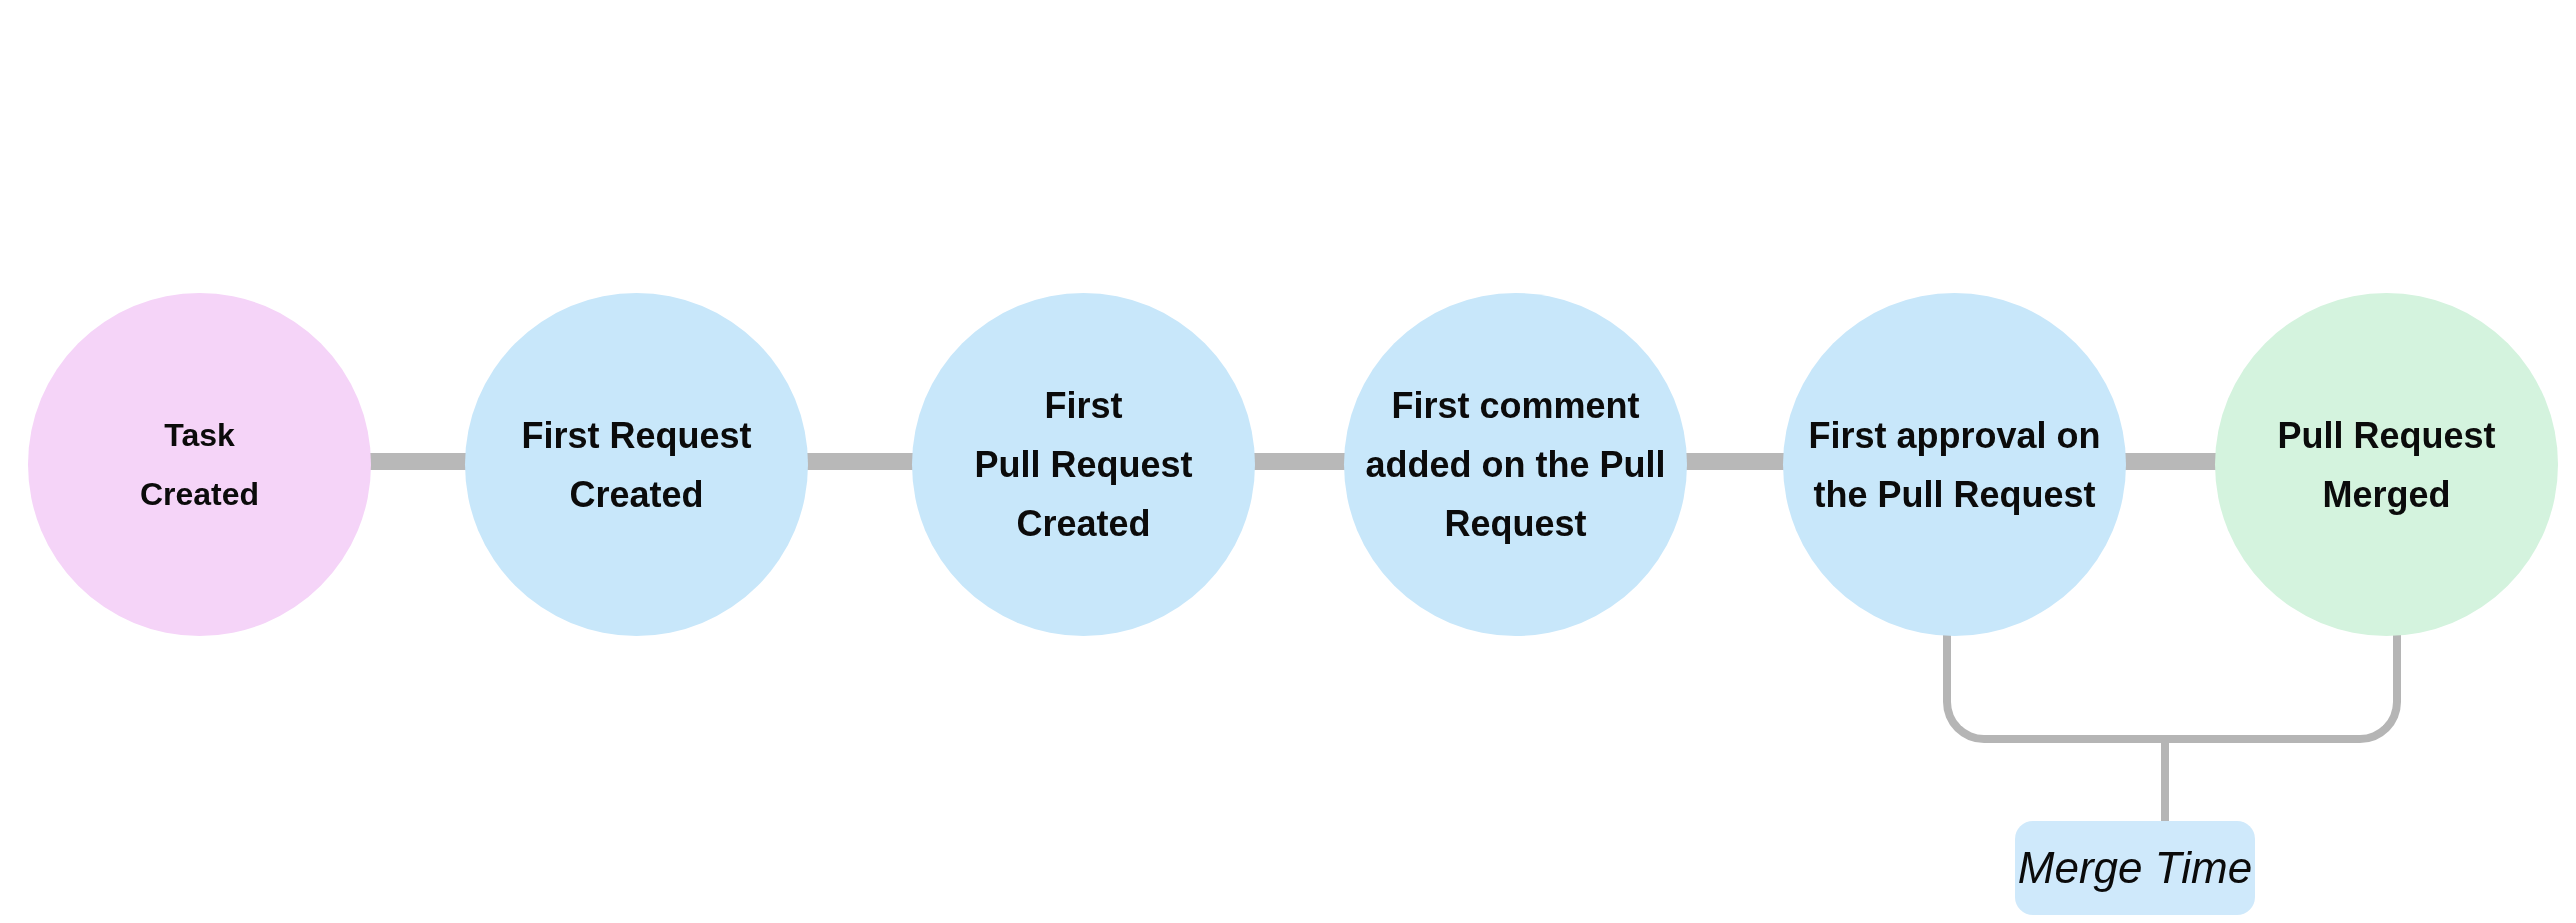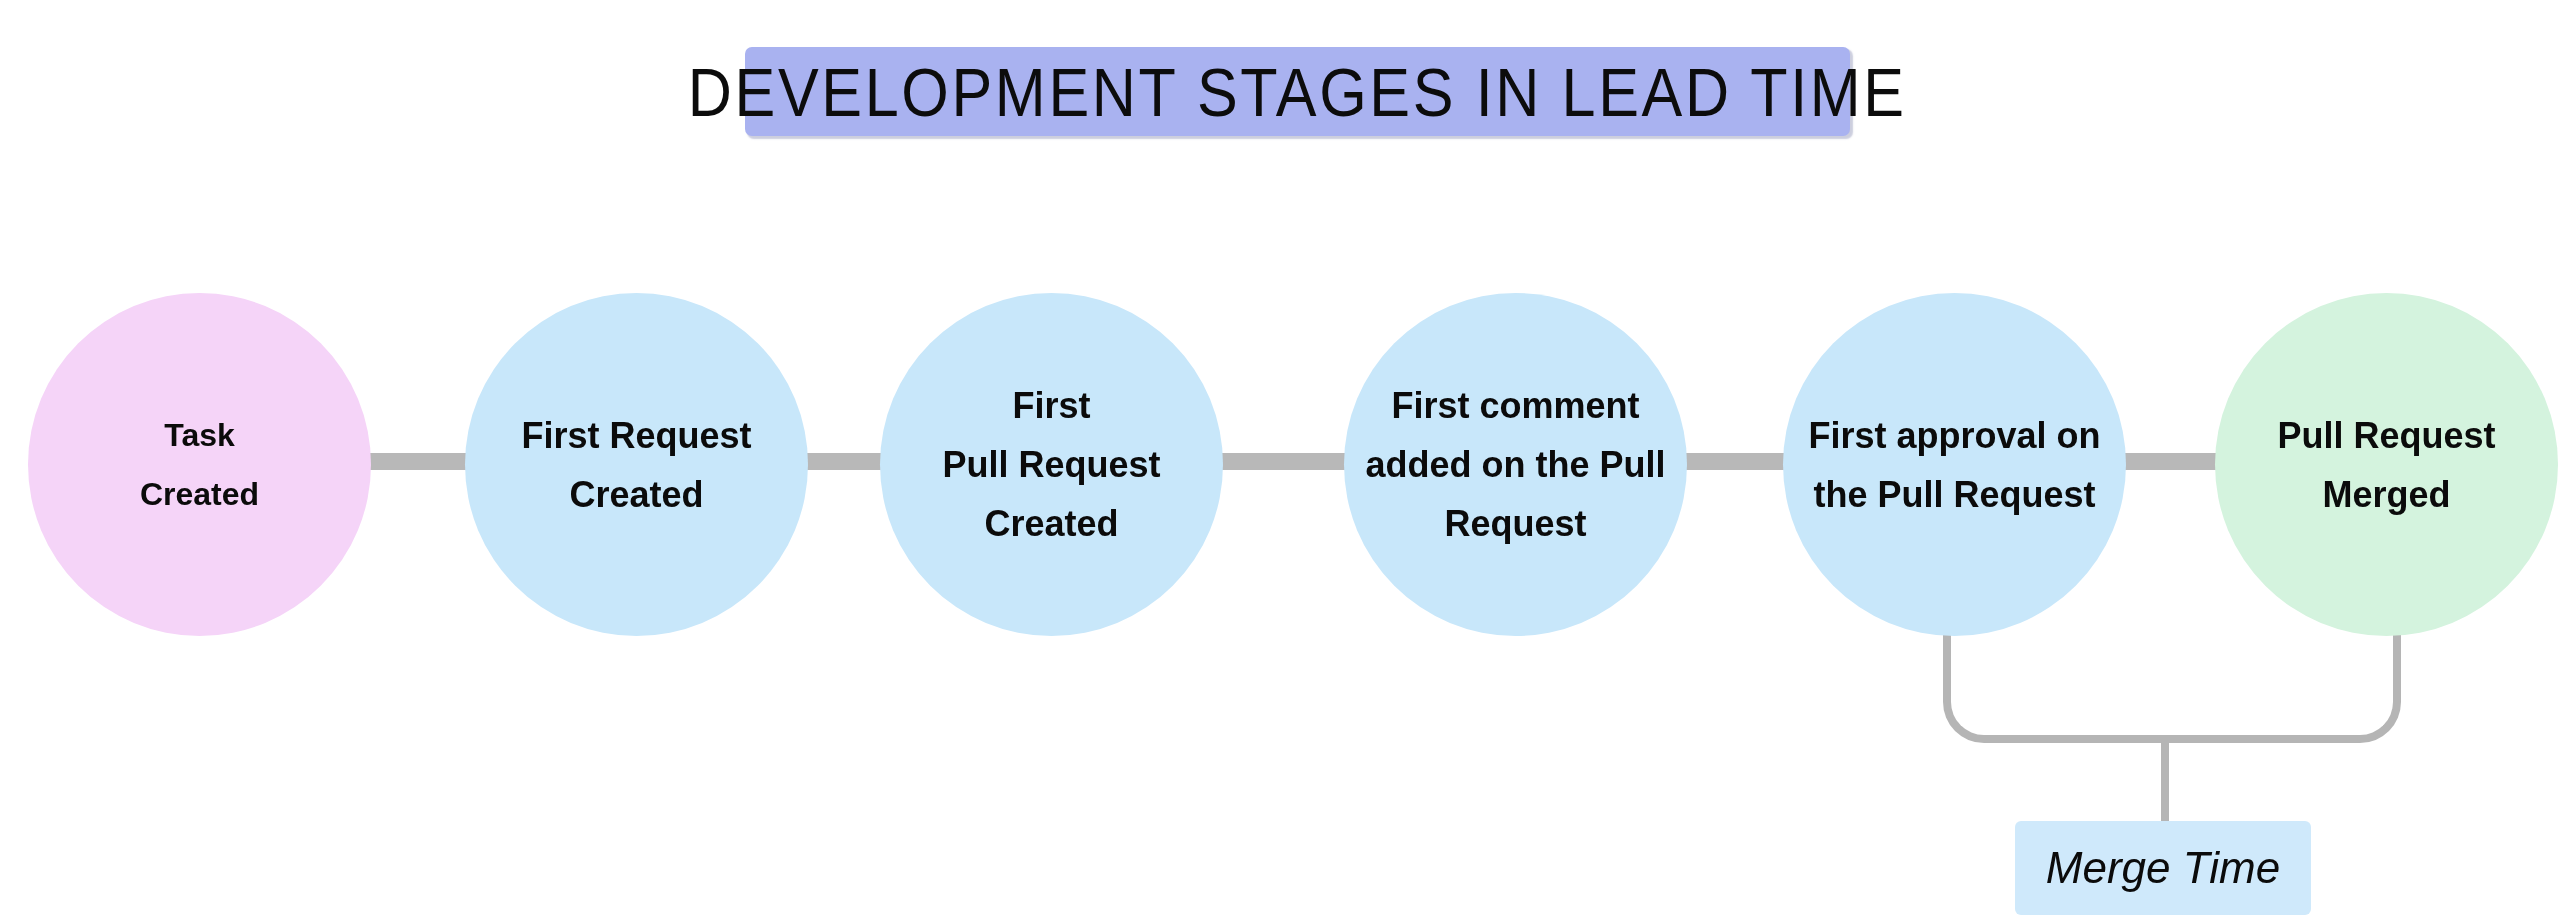--- a/index.html
+++ b/index.html
@@ -64,21 +64,21 @@
   .stage-label {
     font-size: 36px;
     font-weight: bold;
     line-height: 59px;
     color: #0b0b0b;
     white-space: pre-line;
   }
   .stage-1 .stage-label { font-size: 32px; }
   .stage-1 { left: 28px; }
   .stage-2 { left: 465px; }
-  .stage-3 { left: 880px; }
+  .stage-3 { left: 912px; }
   .stage-4 { left: 1344px; }
   .stage-5 { left: 1783px; }
   .stage-6 { left: 2215px; }
 
   
   .bracket {
     position: absolute;
     left: 1943px;
     top: 635px;
     width: 442px;
@@ -95,44 +95,41 @@
     left: 2161px;
     top: 736px;
     width: 8.2px;
     height: 85px;
     z-index: 0;
   }
   .merge-box {
     position: absolute;
     left: 2015px;
     top: 821px;
-    width: 296px;
+    width: 240px;
     height: 94px;
-    border-radius: 6px;
+    border-radius: 18px;
     display: flex;
     align-items: center;
     justify-content: center;
     z-index: 2;
   }
   .merge-label {
     font-size: 44px;
     font-style: italic;
     font-weight: normal;
     color: #0b0b0b;
     white-space: nowrap;
   }
 </style>
 </head>
 <body>
 
 <div class="canvas">
 
-  <div class="title-box" style="background-color: rgb(169, 178, 240);">
-    <span class="title-text">DEVELOPMENT STAGES IN LEAD TIME</span>
-  </div>
 
   <div class="connector" style="background-color: rgb(184, 184, 184);"></div>
 
   <div class="stage stage-1" style="background-color: rgb(245, 212, 248);">
     <span class="stage-label">Task
 Created</span>
   </div>
 
   <div class="stage stage-2" style="background-color: rgb(200, 231, 250);">
     <span class="stage-label">First Request

